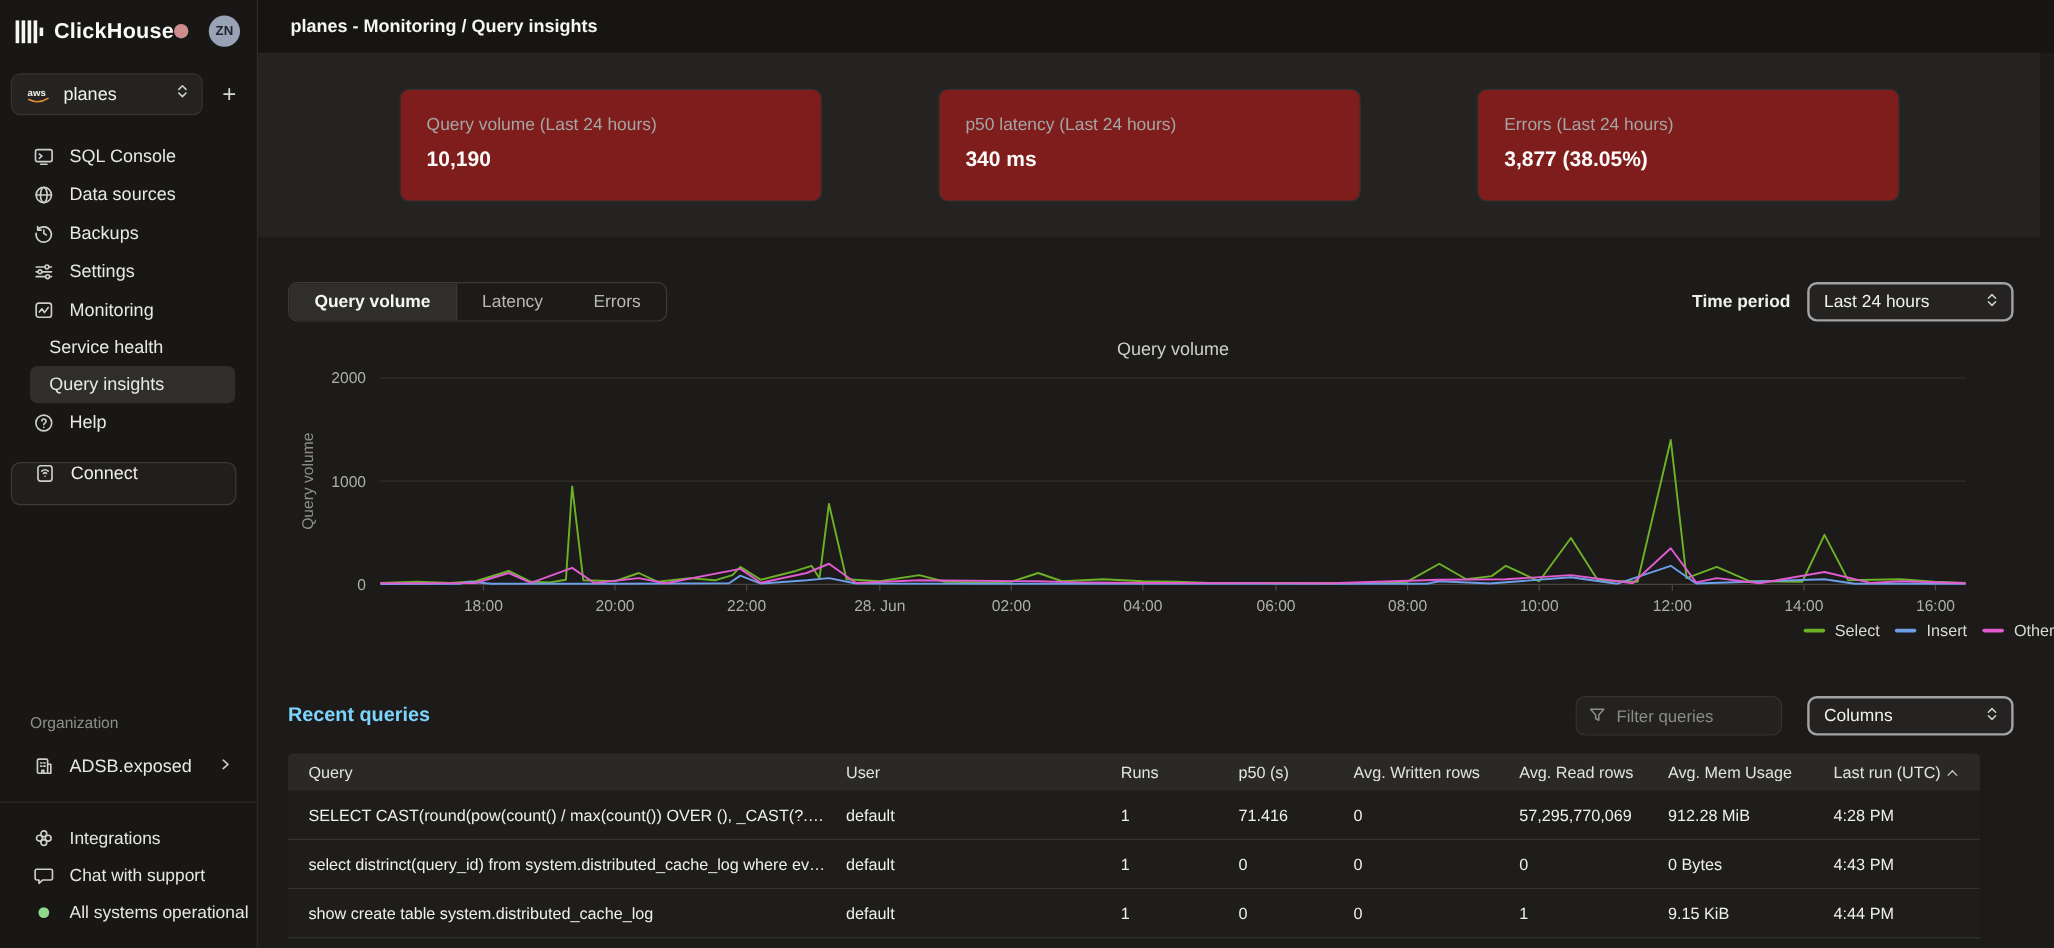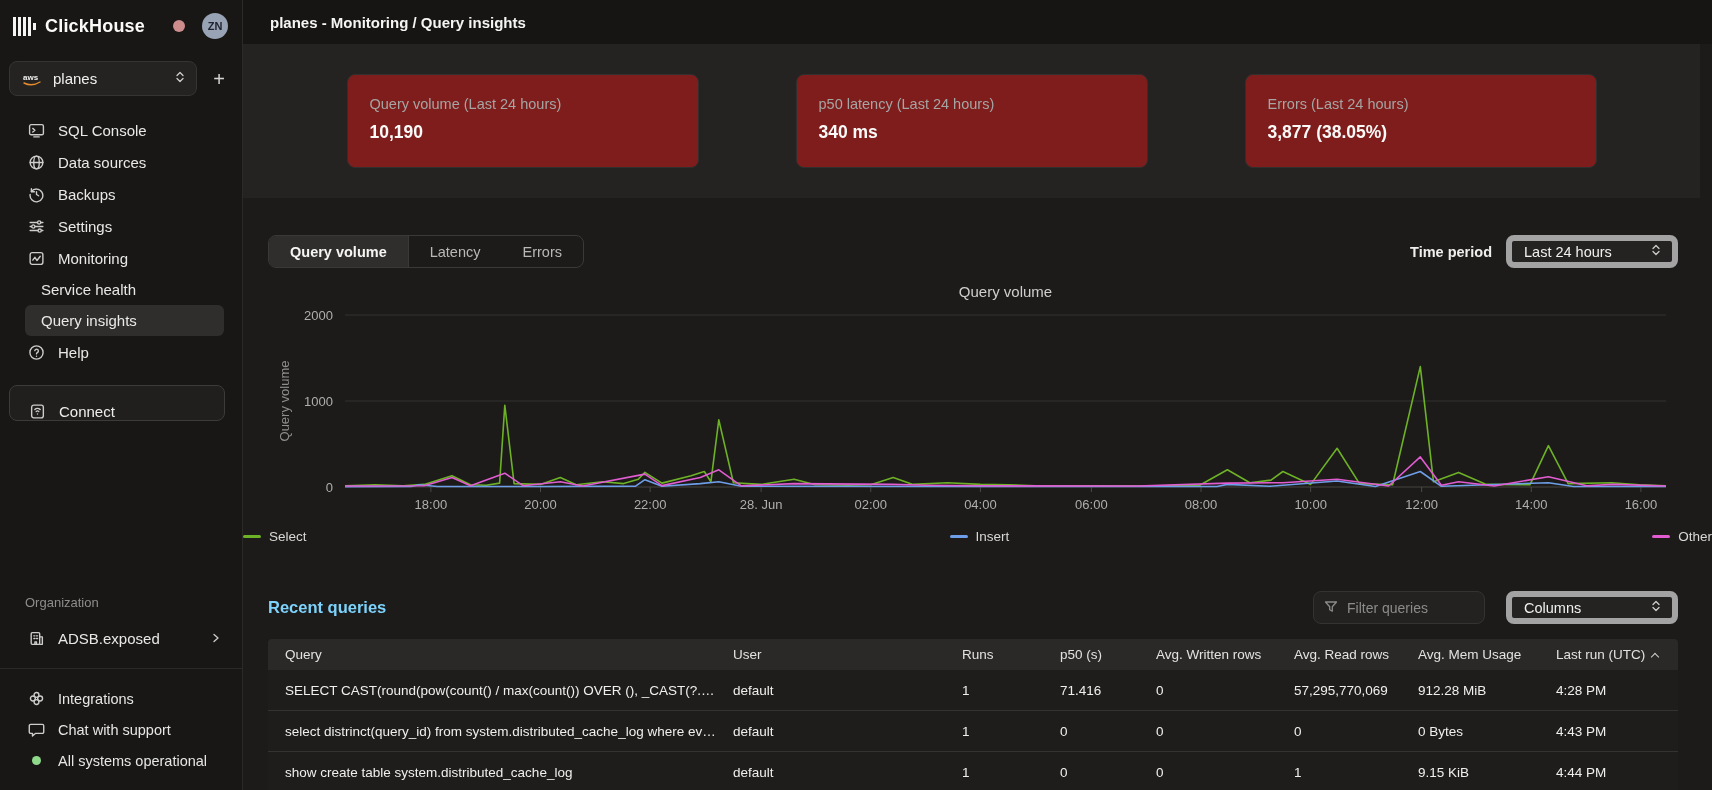--- a/index.html
+++ b/index.html
@@ -1,21 +1,21 @@
 <!DOCTYPE html>
 <html><head>
 <meta charset="utf-8">
 <style>
   * { margin:0; padding:0; box-sizing:border-box; }
   html,body { width:1712px; height:790px; overflow:hidden; background:#1c1b1a;
               font-family:"Liberation Sans", sans-serif; color:#ececea; }
   .app { display:flex; width:1712px; height:790px; }
 
   
-  .sidebar { width:243px; height:790px; background:#181716; border-right:1px solid #2b2a29;
+  .sidebar { width:215px; height:790px; background:#181716; border-right:1px solid #2b2a29;
              display:flex; flex-direction:column; flex-shrink:0; }
   .brand-row { display:flex; align-items:center; padding:13px 14px 10px 13px; }
   .logo { display:flex; align-items:center; gap:2px; height:20px; margin-right:9px; }
   .logo i { display:block; width:3px; height:19px; background:#f5f5f3; }
   .logo i.short { height:7px; }
   .brand-name { font-size:18px; font-weight:700; color:#fafaf8; letter-spacing:.2px; flex:0 0 auto; }
   .notif-dot { width:12px; height:12px; border-radius:50%; background:#cd8d8d; margin-left:auto; margin-right:17px; }
   .avatar { width:26px; height:26px; border-radius:50%; background:#99a3b6; color:#20242e;
             font-size:11px; font-weight:700; display:flex; align-items:center; justify-content:center; }
   .service-row { display:flex; align-items:center; padding:12px 10px 4px 9px; }
@@ -25,21 +25,21 @@
   .service-name { font-size:15px; color:#f0f0ee; flex:1; }
   .plus-btn { width:26px; height:26px; margin-left:9px; background:none; border:none; color:#d5d5d3;
               font-size:20px; line-height:22px; cursor:pointer; }
   .nav { margin-top:14px; }
   .nav-item { display:flex; align-items:center; height:32px; padding-left:28px; font-size:15px;
               color:#e8e8e6; cursor:pointer; }
   .nav-item .ic { width:17px; height:17px; margin-right:13px; display:flex; align-items:center; justify-content:center; }
   .sub-item { display:flex; align-items:center; height:31px; margin:0 18px 0 25px; padding-left:16px;
               font-size:15px; color:#e8e8e6; border-radius:6px; cursor:pointer; }
   .sub-item.active { background:#2f2e2d; }
-  .connect-btn { display:flex; align-items:flex-end; height:36px; margin:17px 17px 0 9px;
+  .connect-btn { display:flex; align-items:flex-start; height:36px; margin:17px 17px 0 9px;
                  background:#211f1e; border:1px solid #3c3b39; border-radius:8px; padding-left:19px;
                  font-size:15px; color:#eeeeec; cursor:pointer; font-family:inherit; }
   .connect-btn .ic { width:17px; height:17px; margin-right:13px; }
   .side-spacer { flex:1; }
   .org-label { padding-left:25px; font-size:13px; color:#8d8d8b; margin-bottom:12px; }
   .org-item { display:flex; align-items:center; height:32px; padding:0 20px 0 28px; font-size:15px;
               color:#e8e8e6; cursor:pointer; margin-bottom:14px; }
   .org-item .ic { width:17px; height:17px; margin-right:13px; }
   .org-item .chev { margin-left:auto; }
   .side-divider { border-top:1px solid #2b2a28; }
@@ -61,28 +61,28 @@
   .stat-value { font-size:17.5px; font-weight:700; color:#fafaf8; }
 
   .content { flex:1; background:#1c1b1a; }
   .controls-row { display:flex; align-items:center; margin-top:37px; height:33px; }
   .tabs { display:flex; margin-left:25px; border:1px solid #3a3937; border-radius:8px; overflow:hidden; height:33px; }
   .tab { display:flex; align-items:center; padding:0 21px; font-size:14.5px; color:#b9b8b6;
          background:transparent; border:none; cursor:pointer; font-family:inherit; }
   .tab.active { background:#2f2e2c; color:#f5f5f3; font-weight:700; border-right:1px solid #3a3937; }
   .time-wrap { margin-left:auto; margin-right:34px; display:flex; align-items:center; }
   .time-label { font-size:14.5px; font-weight:700; color:#eeeeec; margin-right:14px; }
-  .select-box { width:172px; height:33px; background:#242322; border:6px solid #a3a3a3; border-radius:8px;
+  .select-box { width:172px; height:33px; background:#242322; border:2px solid #a3a3a3; border-radius:8px;
                 display:flex; align-items:center; padding:0 10px 0 12px; font-size:14.5px; color:#f0f0ee; cursor:pointer; }
   .select-box .chev { margin-left:auto; }
 
   .chart-title { margin-left:102px; width:1321px; text-align:center; margin-top:15px;
                  font-size:15px; color:#cfcfcd; height:22px; }
   #chart-svg { display:block; margin-top:0; }
-  .legend { display:flex; justify-content:space-between; align-items:center; gap:37px; margin-top:11px; height:20px; }
+  .legend { display:flex; justify-content:flex-end; align-items:center; gap:13px; margin-top:0; height:20px; }
   .legend-item { display:flex; align-items:center; gap:8px; font-size:13.5px; color:#d8d8d6; }
   .legend-swatch { width:18px; height:3px; border-radius:2px; display:inline-block; }
 
   .recent-row { display:flex; align-items:center; margin-top:44px; height:35px; }
   .recent-title { margin-left:25px; font-size:16.5px; font-weight:700; color:#7dd3fc; }
   .filter-wrap { margin-left:auto; position:relative; width:172px; height:33px; }
   .filter-wrap .f-ic { position:absolute; left:11px; top:9px; }
   .filter-input { width:100%; height:100%; background:#232221; border:1px solid #343331; border-radius:8px;
                   color:#e8e8e6; font-size:14px; padding:0 8px 0 33px; font-family:inherit; }
   .filter-input::placeholder { color:#8b8b89; }

